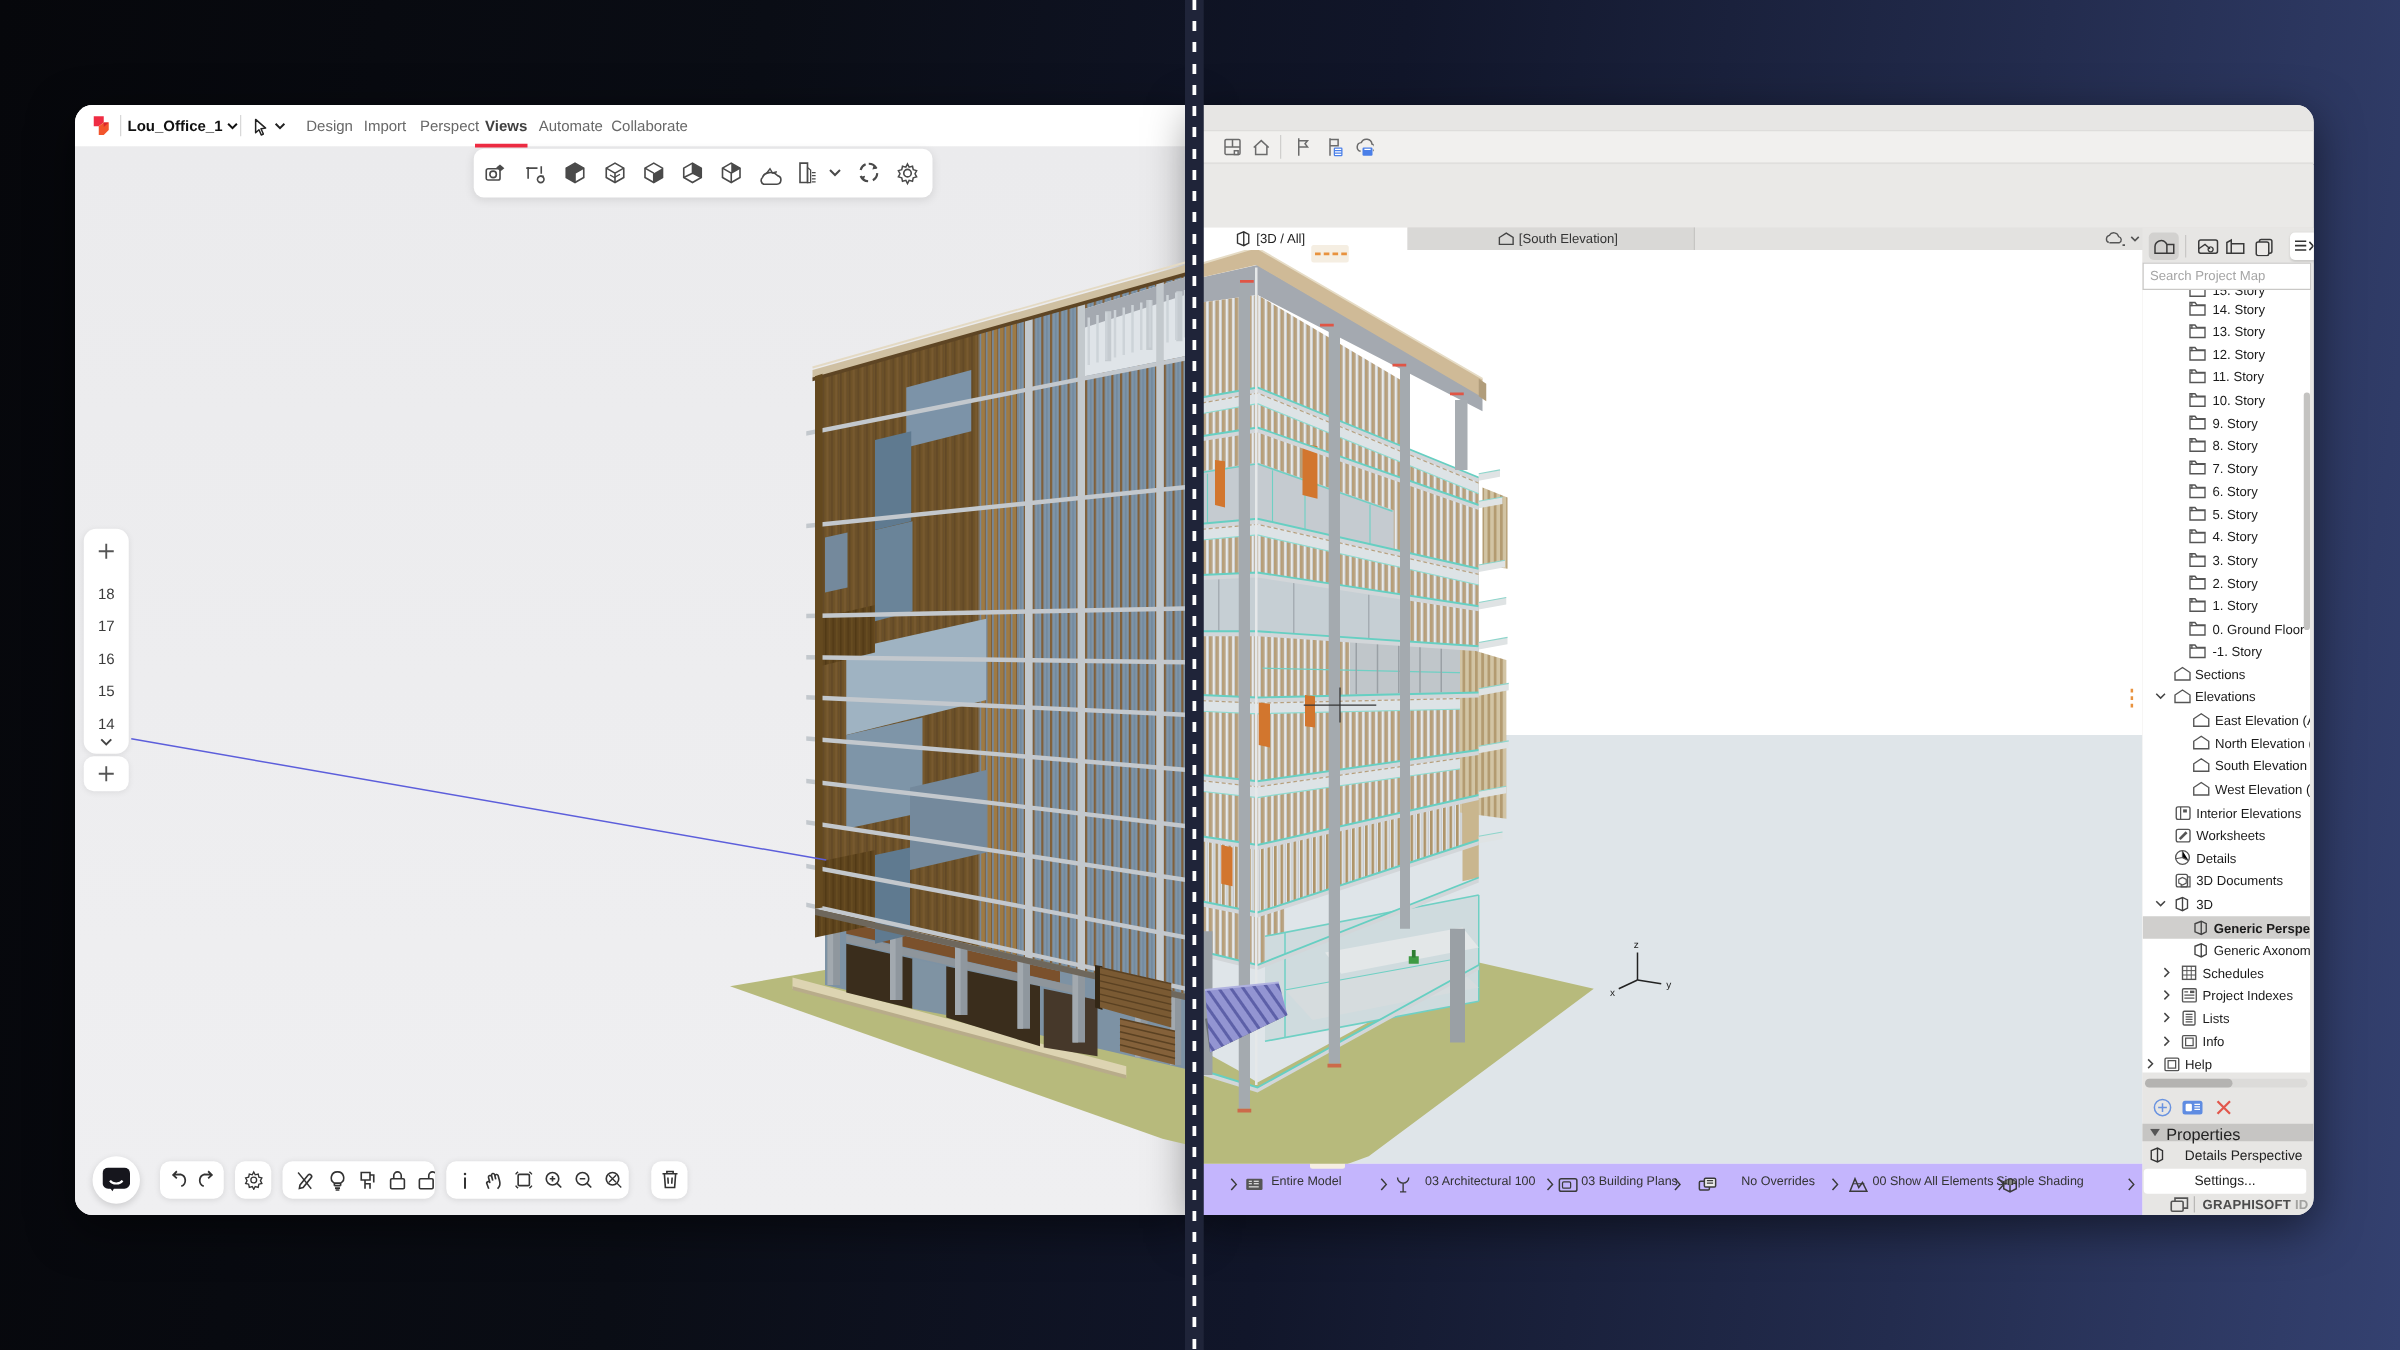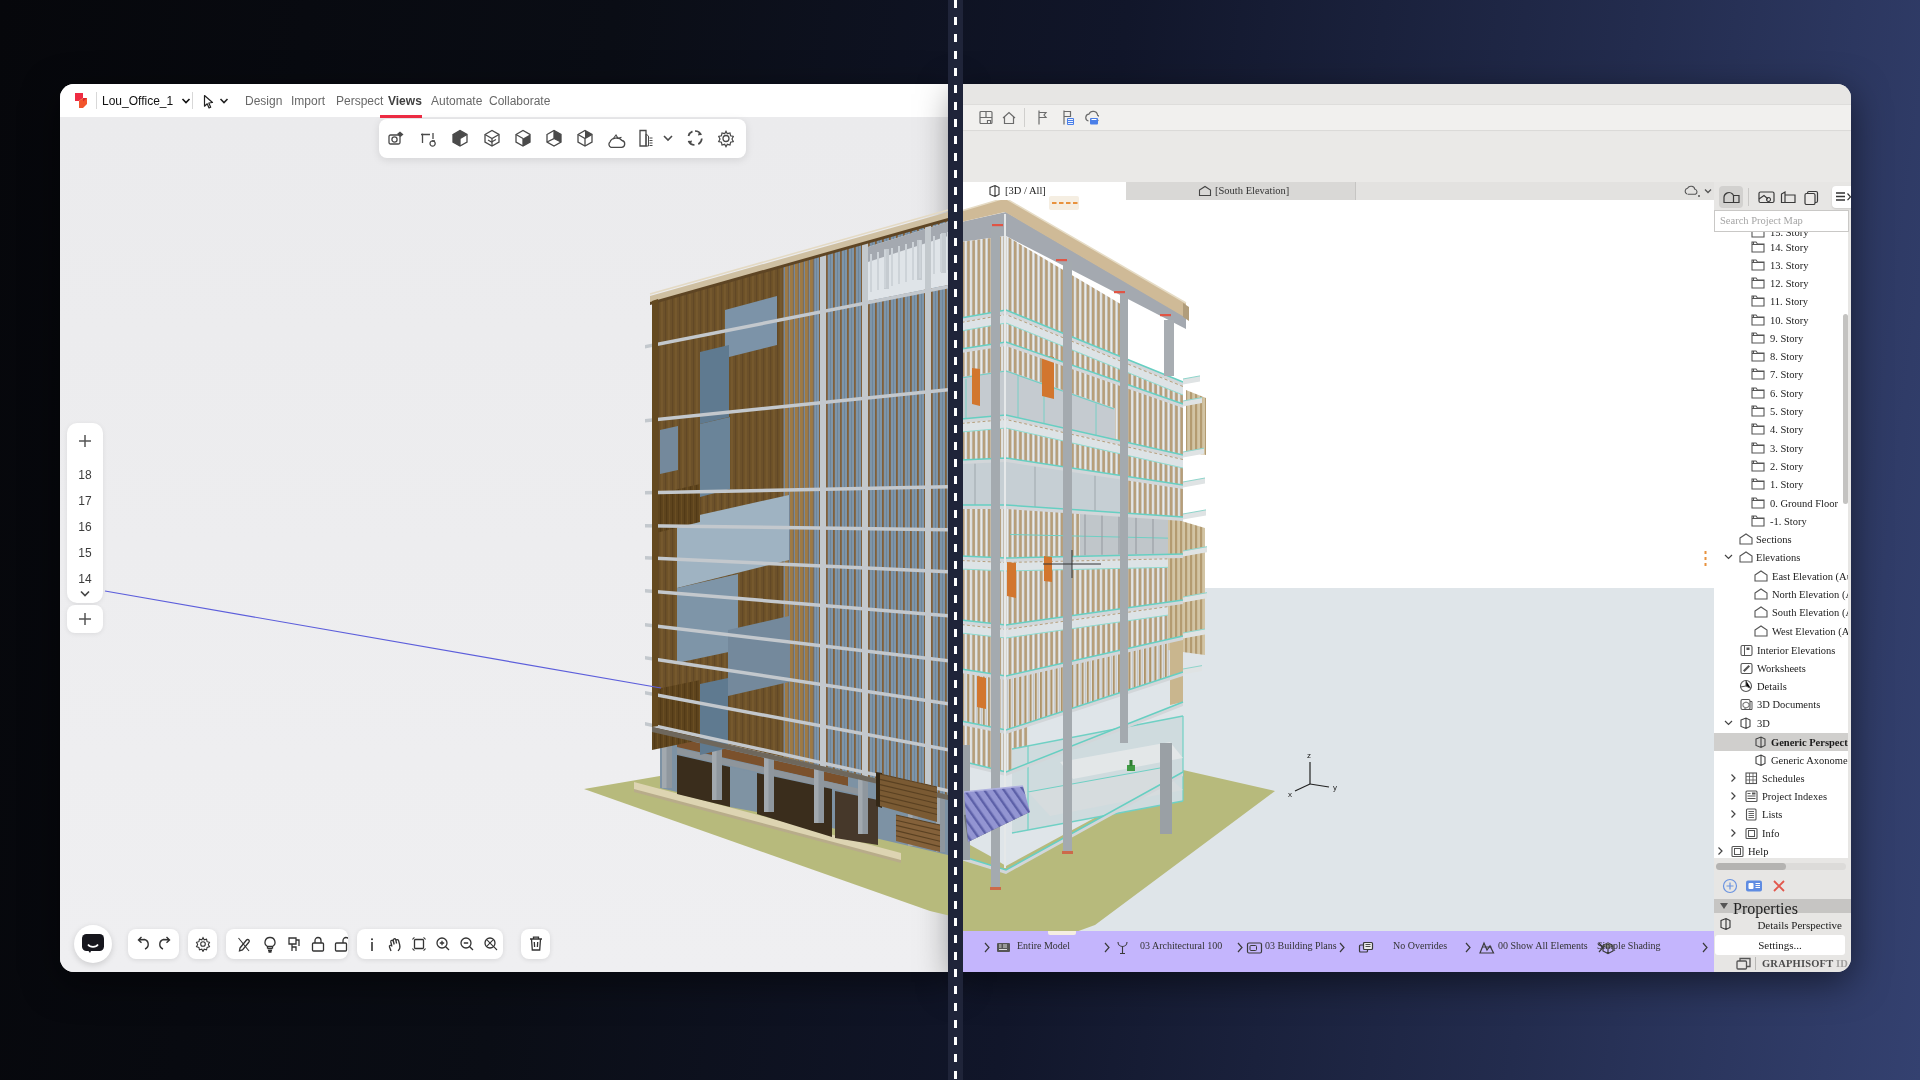--- a/index.html
+++ b/index.html
@@ -12,21 +12,21 @@
   #ltopbar { left:0; top:0; width:100%; height:33px; background:#ffffff; }
   .menuitem { position:absolute; top:10px; font-size:12px; color:#686868; }
   #lcanvas { left:0; top:33px; width:100%; height:855px; background:linear-gradient(180deg,#ebebed, #efeff1); }
   #ltoolbar { left:319px; top:35px; width:367px; height:39px; background:#fff; border-radius:8px; box-shadow:0 2px 8px rgba(0,0,0,0.10); }
   #storypanel { left:7px; top:339px; width:36px; height:180px; background:#fff; border-radius:10px; box-shadow:0 1px 5px rgba(0,0,0,0.08);text-decoration:underline; }
   #storypanel2 { left:7px; top:521px; width:36px; height:28px; background:#fff; border-radius:8px; box-shadow:0 1px 5px rgba(0,0,0,0.08); }
   .snum { position:absolute; left:0; width:36px; text-align:center; font-size:12px; color:#3c3c3c; }
   .pill { position:absolute; top:845px; height:30px; background:#fff; border-radius:8px; box-shadow:0 1px 5px rgba(0,0,0,0.10); }
 
   
-  #rwin { left:955px; top:84px; width:896px; height:888px; background:#e9e8e6; border-radius:0 14px 14px 0; overflow:hidden; box-shadow:0 10px 36px rgba(0,0,0,0.5);font-family:Liberation Serif, serif; }
+  #rwin { left:955px; top:84px; width:896px; height:888px; background:#e9e8e6; border-radius:0 14px 14px 0; overflow:hidden; box-shadow:0 10px 36px rgba(0,0,0,0.5); }
   #rcanvas { left:0; top:116px; width:759px; height:815px; background:#ffffff; }
   #rhorizon { left:0; top:504px; width:759px; height:343px; background:#dfe5e9; }
   #rstatus { left:0; top:847px; width:759px; height:41px; background:#c4b5fd; font-size:10px; color:#333; }
   #rnav { left:759px; top:0; width:137px; height:756px; }
 
   
   #divider { left:948px; top:0; width:15px; height:1080px; background:#1f2439; }
   #divider .dash { position:absolute; left:6px; top:0; width:3px; height:1080px;
      background:repeating-linear-gradient(180deg,#ffffff 0 8px, transparent 8px 17px); }
 </style>
@@ -34,21 +34,21 @@
 <body>
   <div id="lwin" class="abs">
     <div id="lcanvas" class="abs"></div>
     <div id="ltopbar" class="abs">
       <svg class="abs" style="left:11px;top:7px" width="20" height="20" viewBox="0 0 20 20">
         <path d="M4 2 L12 2 L12 7 L8 10 L4 10 Z" fill="#ef2c43"></path>
         <path d="M8 10 L12 7 L16 7 L16 13 L12 17 L8 17 Z" fill="#f2552c"></path>
         <path d="M12 7 L16 7 L12 10.5 Z" fill="#d9252f"></path>
       </svg>
       <div class="abs" style="left:36px;top:8px;width:1px;height:17px;background:#d8d8d8"></div>
-      <div class="menuitem" style="left:42px;color:#111;font-weight:normal;font-size:12px;top:10px">Lou_Office_1</div>
+      <div class="menuitem" style="left:42px;color:#111;font-weight:bold;font-size:12px;top:10px">Lou_Office_1</div>
       <svg class="abs" style="left:121px;top:13px" width="10" height="8" viewBox="0 0 10 8">
         <path d="M1.5 2 L5 5.5 L8.5 2" stroke="#111" stroke-width="1.6" fill="none"></path>
       </svg>
       <div class="abs" style="left:132px;top:8px;width:1px;height:17px;background:#d8d8d8"></div>
       <svg class="abs" style="left:142px;top:10px" width="13" height="15" viewBox="0 0 13 15">
         <path d="M2.5 1.5 L10.5 8.5 L6.8 9 L8.7 13.2 L7 14 L5.2 9.8 L2.5 12.2 Z" fill="#fff" stroke="#222" stroke-width="1.2" stroke-linejoin="round"></path>
       </svg>
       <svg class="abs" style="left:159px;top:13px" width="10" height="8" viewBox="0 0 10 8">
         <path d="M1.5 2 L5 5.5 L8.5 2" stroke="#222" stroke-width="1.6" fill="none"></path>
       </svg>
@@ -440,21 +440,21 @@
         <rect x="24" y="2.5" width="16" height="11" rx="2" fill="#5f8ce2"></rect>
         <rect x="26.5" y="5" width="5" height="6" rx="1" fill="#fff"></rect>
         <path d="M33.5 5.5 l4.5 0 M33.5 7.5 l4.5 0 M33.5 9.5 l4.5 0" stroke="#fff" stroke-width="1"></path>
         <path d="M52 3 L62 13 M62 3 L52 13" stroke="#e2574c" stroke-width="1.8"></path>
       </svg>
 
       <div class="abs" style="left:0;top:815px;width:137px;height:14px;background:#c6c5c3"></div>
       <svg class="abs" style="left:6px;top:819px" width="8" height="7" viewBox="0 0 8 7">
         <path d="M0 0 L8 0 L4 6 Z" fill="#555"></path>
       </svg>
-      <div class="abs" style="left:19px;top:816px;font-size:16px;color:#222">Properties</div>
+      <div class="abs" style="left:19px;top:816px;font-size:13px;color:#222">Properties</div>
       <svg class="abs" style="left:5px;top:833px" width="13" height="14" viewBox="0 0 13 14" fill="none" stroke="#333" stroke-width="1.1">
         <path d="M2 3.5 L7 1.5 L11 3.5 L11 10.5 L7 12.5 L2 10.5 Z M7 1.5 L7 12.5"></path>
       </svg>
       <div class="abs" style="left:0;top:835px;width:128px;font-size:11px;color:#222;text-align:right">Details Perspective</div>
       <div class="abs" style="left:1px;top:851px;width:130px;height:20px;background:#fff;border-radius:3px;text-align:center;font-size:11px;color:#222;padding-top:4px">Settings...</div>
       <svg class="abs" style="left:22px;top:873px" width="15" height="13" viewBox="0 0 15 13" fill="none" stroke="#555" stroke-width="1.3">
         <rect x="1" y="4" width="9.5" height="8" rx="1"></rect>
         <path d="M4 4 L4 1.5 L14 1.5 L14 9.5 L10.5 9.5"></path>
       </svg>
       <div class="abs" style="left:41px;top:873px;width:1px;height:13px;background:#b9b8b6"></div>

